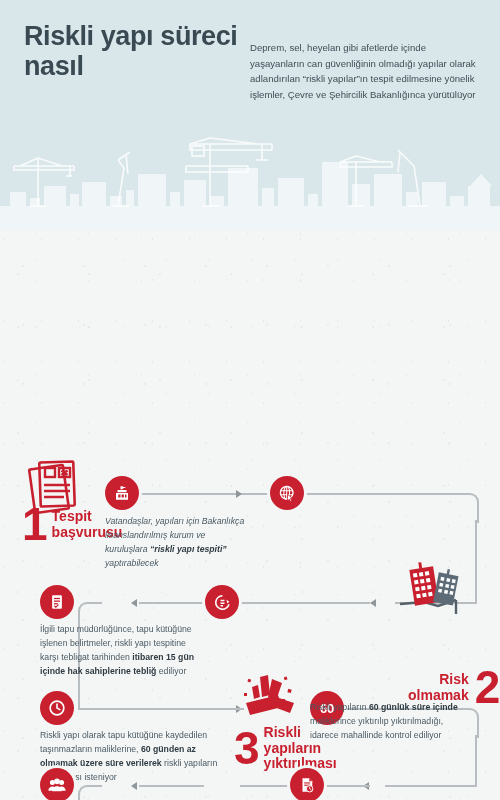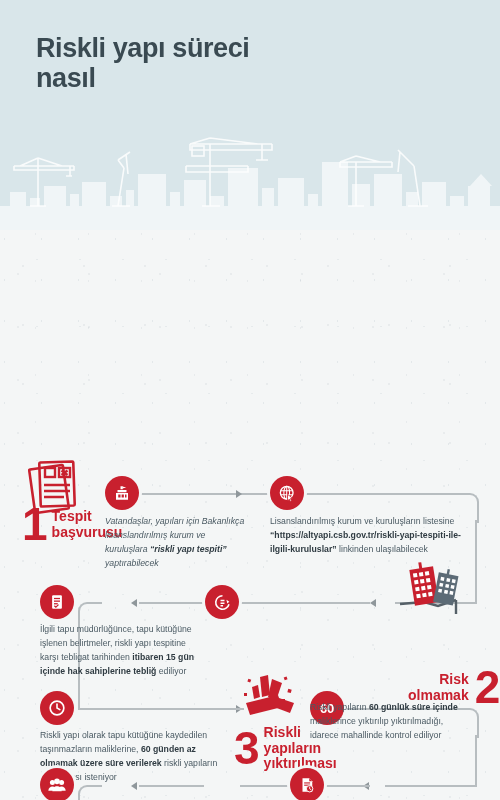--- a/index.html
+++ b/index.html
@@ -10,21 +10,21 @@
     -webkit-font-smoothing:antialiased;
   }
   .page{position:relative;width:500px;height:800px;background:#f4f6f6;}
 
   
   .header{position:relative;width:500px;height:230px;background:#d9e6ea;overflow:hidden;}
   .header-skyline{position:absolute;left:0;bottom:0;width:500px;height:108px;}
   .header-inner{position:relative;padding:22px 24px 0 24px;z-index:3;}
   .title{
     font-weight:bold;font-size:27px;line-height:1.1;color:#3a4a52;
-    letter-spacing:-0.4px;margin:12px;width:250px;
+    letter-spacing:-0.4px;margin:0;width:250px;
   }
   .title .l2{display:block;}
   .lede{
     position:absolute;left:250px;top:40px;width:226px;
     font-size:9.6px;line-height:1.62;color:#3f4f57;z-index:4;
   }
 
   
   .body{position:relative;width:500px;height:570px;background:#f4f6f6;}
   .body:before{
@@ -136,20 +136,21 @@
 
         <path d="M420 84 L414 44 M408 84 L428 84 M414 44 L406 36 M406 36 L398 28 M400 30 L398 50"></path>
       </g>
     </svg>
 
     <div class="header-inner">
       <h1 class="title">
         <span>Riskli yapı süreci nasıl</span>
       </h1>
     </div>
+    <div class="lede">Deprem, sel, heyelan gibi afetlerde içinde yaşayanların can güvenliğinin olmadığı yapılar olarak adlandırılan “riskli yapılar”ın tespit edilmesine yönelik işlemler, Çevre ve Şehircilik Bakanlığınca yürütülüyor</div>
   </div>
 
   <div class="body">
 
     <div class="line-h" style="left:132px;top:263px;width:134px;"></div>
     <div class="arrow-r" style="left:236px;top:260px;"></div>
     <div class="line-h" style="left:244px;top:263px;width:32px;"></div>
     <div class="line-h" style="left:300px;top:263px;width:162px;"></div>
     <div class="corner c-tr" style="left:455px;top:263px;width:22px;height:28px;"></div>
     <div class="line-v" style="left:475px;top:290px;height:82px;"></div>
@@ -215,23 +216,20 @@
       <span>Vatandaşlar, yapıları için Bakanlıkça lisanslandırılmış kurum ve kuruluşlara </span><b>“riskli yapı tespiti”</b><span> yaptırabilecek</span>
     </div>
 
     <div class="node" style="left:270px;top:246px;">
       <svg viewBox="0 0 24 24" width="19" height="19" aria-hidden="true">
         <circle cx="11" cy="11" r="8" fill="none" stroke="#fff" stroke-width="1.7"></circle>
         <ellipse cx="11" cy="11" rx="3.6" ry="8" fill="none" stroke="#fff" stroke-width="1.3"></ellipse>
         <path d="M3.4 8.5 H18.6 M3.4 13.5 H18.6 M11 3 V19" stroke="#fff" stroke-width="1.3" fill="none"></path>
         <path d="M12 13 L12 21.5 L14.2 19.2 L15.6 22 L17.2 21.2 L15.8 18.4 L19 18.4 Z" fill="#fff" stroke="#c8202e" stroke-width="1"></path>
       </svg>
-    </div>
-    <div class="txt" style="left:270px;top:285px;width:195px;">
-      <span>Lisanslandırılmış kurum ve kuruluşların listesine </span><b>“https://altyapi.csb.gov.tr/riskli-yapi-tespiti-ile-ilgili-kuruluslar”</b><span> linkinden ulaşılabilecek</span>
     </div>
 
     <svg class="bigicon" style="left:398px;top:330px;width:72px;height:56px;" viewBox="0 0 72 56" aria-hidden="true">
 
       <path d="M2 44 L26 42 L40 46 L58 40" fill="none" stroke="#556068" stroke-width="2.4"></path>
       <path d="M58 40 L58 54" fill="none" stroke="#556068" stroke-width="2.4"></path>
 
       <g transform="rotate(-9 26 26)">
         <rect x="14" y="8" width="24" height="36" fill="#c8202e"></rect>
         <rect x="24" y="2" width="3" height="7" fill="#c8202e"></rect>

